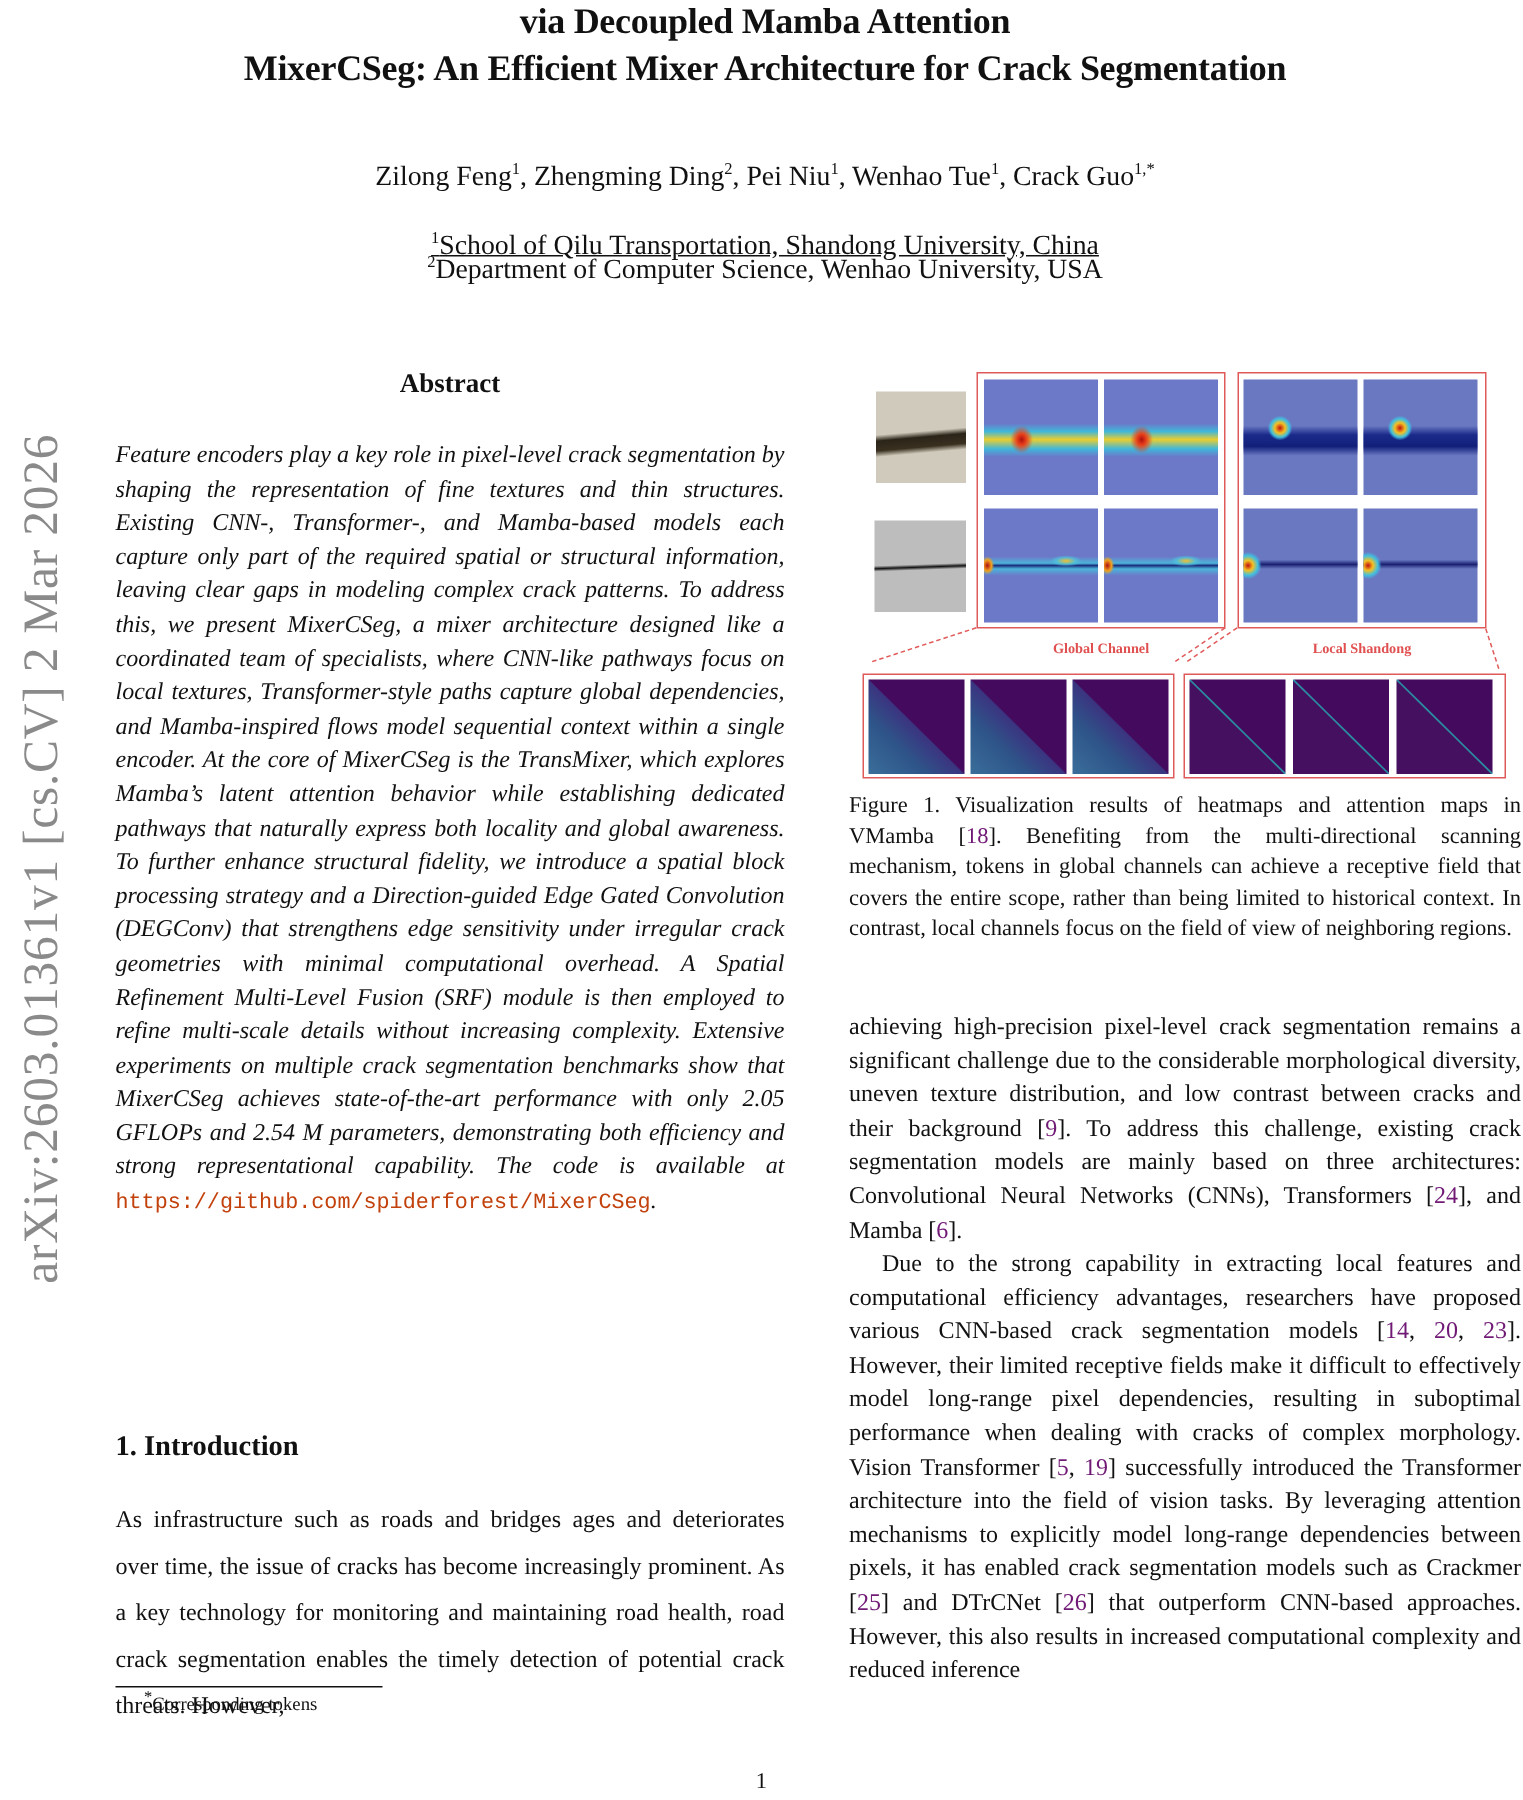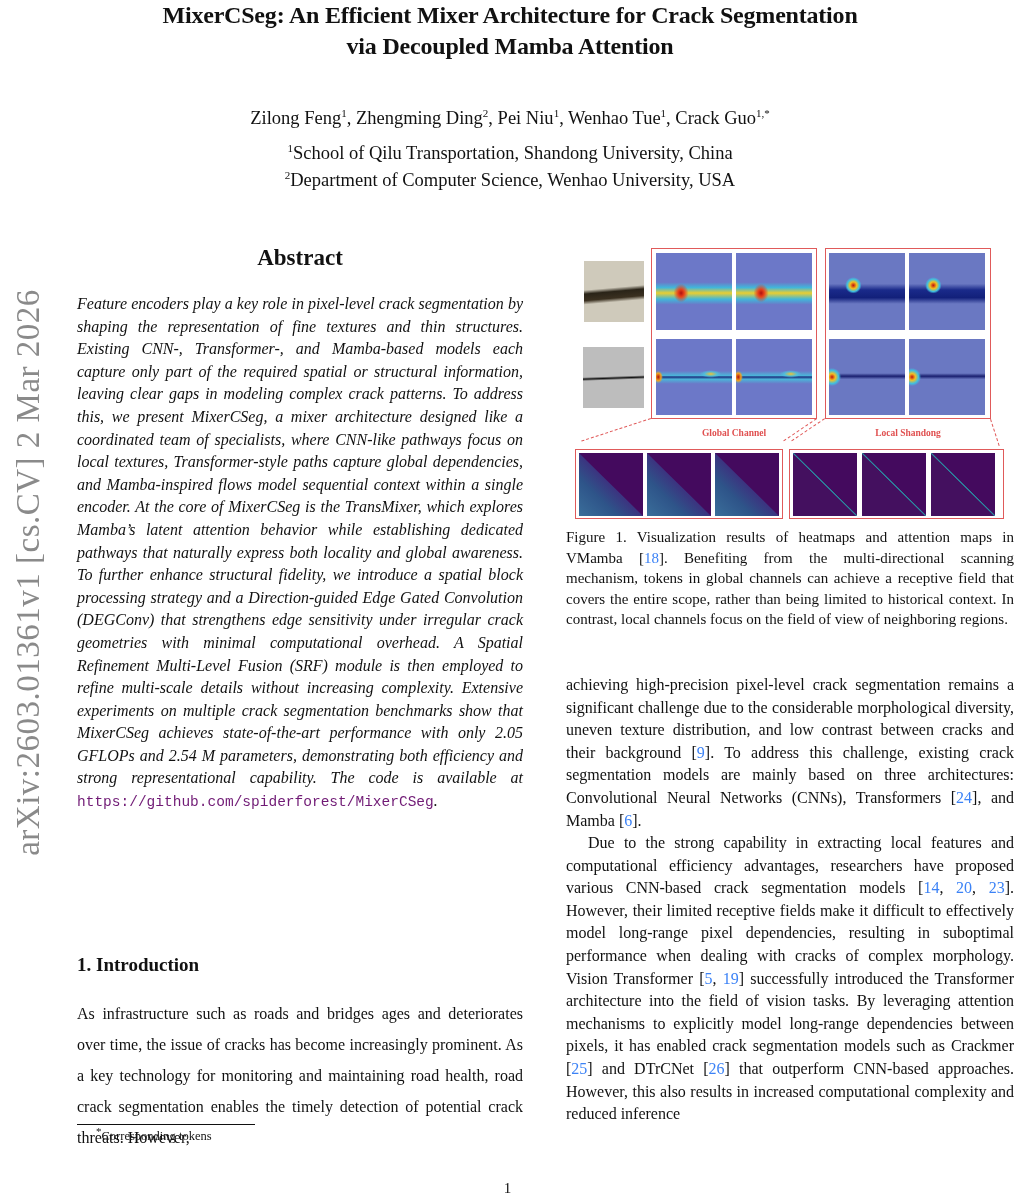--- a/index.html
+++ b/index.html
@@ -23,29 +23,29 @@
     position: absolute; left: 60px; top: 106px; width: 900px; text-align: center;
     font-size: 18.5px; line-height: 24px;
   }
   .affil {
     position: absolute; left: 60px; width: 900px; text-align: center;
     font-size: 18.5px; line-height: 24px;
   }
   sup { font-size: 11px; vertical-align: super; line-height: 0; }
   .abstract-heading {
     position: absolute; left: 77px; top: 245px; width: 446px; text-align: center;
-    font-weight: bold; font-size: 23px;
+    font-weight: bold; font-size: 18px;
   }
   .abstract-body {
     position: absolute; left: 77px; top: 293px; width: 446px;
     font-style: italic; font-size: 16px; line-height: 22.6px; text-align: justify;
     hyphens: auto;
   }
-  .link { color: #701a75; font-family: "Liberation Mono", "DejaVu Sans Mono", monospace; font-style: normal; font-size: 14.5px; }
-  .cite { color: #3b82f6; }
+  .link { color: #c2410c; font-family: "Liberation Mono", "DejaVu Sans Mono", monospace; font-style: normal; font-size: 14.5px; }
+  .cite { color: #701a75; }
   .section-heading {
     position: absolute; left: 77px; top: 954px; font-weight: bold; font-size: 19px;
   }
   .intro-body {
     position: absolute; left: 77px; top: 998px; width: 446px;
     font-size: 16px; line-height: 31px; text-align: justify;
   }
   .footnote-rule {
     position: absolute; left: 77px; top: 1124px; width: 178px; height: 0;
     border-top: 1px solid #111;
@@ -116,33 +116,33 @@
   .dash-line { position: absolute; border-top: 1.2px dashed #e05a5a; transform-origin: 0 0; }
 </style>
 </head>
 <body>
 
 <div class="arxiv-stamp">
   <span>arXiv:2603.01361v1  [cs.CV]  2 Mar 2026</span>
 </div>
 
 <div class="title">
+  <div>via Decoupled Mamba Attention</div>
   <div>MixerCSeg: An Efficient Mixer Architecture for Crack Segmentation</div>
-  <div>via Decoupled Mamba Attention</div>
 </div>
 
 <div class="authors">
   <span>Zilong Feng</span><sup>1</sup>,
   <span>Zhengming Ding</span><sup>2</sup>,
   <span>Pei Niu</span><sup>1</sup>,
   <span>Wenhao Tue</span><sup>1</sup>,
   <span>Crack Guo</span><sup>1,*</sup>
 </div>
 
-<div class="affil" style="top:141px;">
+<div class="affil" style="top:152px;text-decoration:underline;">
   <sup>1</sup><span>School of Qilu Transportation, Shandong University, China</span>
 </div>
 <div class="affil" style="top:168px;">
   <sup>2</sup><span>Department of Computer Science, Wenhao University, USA</span>
 </div>
 
 <div class="abstract-heading">Abstract</div>
 <div class="abstract-body">
   <span>Feature encoders play a key role in pixel-level crack segmentation by shaping the representation of fine textures and thin structures. Existing CNN-, Transformer-, and Mamba-based models each capture only part of the required spatial or structural information, leaving clear gaps in modeling complex crack patterns. To address this, we present MixerCSeg, a mixer architecture designed like a coordinated team of specialists, where CNN-like pathways focus on local textures, Transformer-style paths capture global dependencies, and Mamba-inspired flows model sequential context within a single encoder. At the core of MixerCSeg is the TransMixer, which explores Mamba’s latent attention behavior while establishing dedicated pathways that naturally express both locality and global awareness. To further enhance structural fidelity, we introduce a spatial block processing strategy and a Direction-guided Edge Gated Convolution (DEGConv) that strengthens edge sensitivity under irregular crack geometries with minimal computational overhead. A Spatial Refinement Multi-Level Fusion (SRF) module is then employed to refine multi-scale details without increasing complexity. Extensive experiments on multiple crack segmentation benchmarks show that MixerCSeg achieves state-of-the-art performance with only 2.05 GFLOPs and 2.54 M parameters, demonstrating both efficiency and strong representational capability. The code is available at </span><span class="link">https://github.com/spiderforest/MixerCSeg</span><span>.</span>
 </div>

